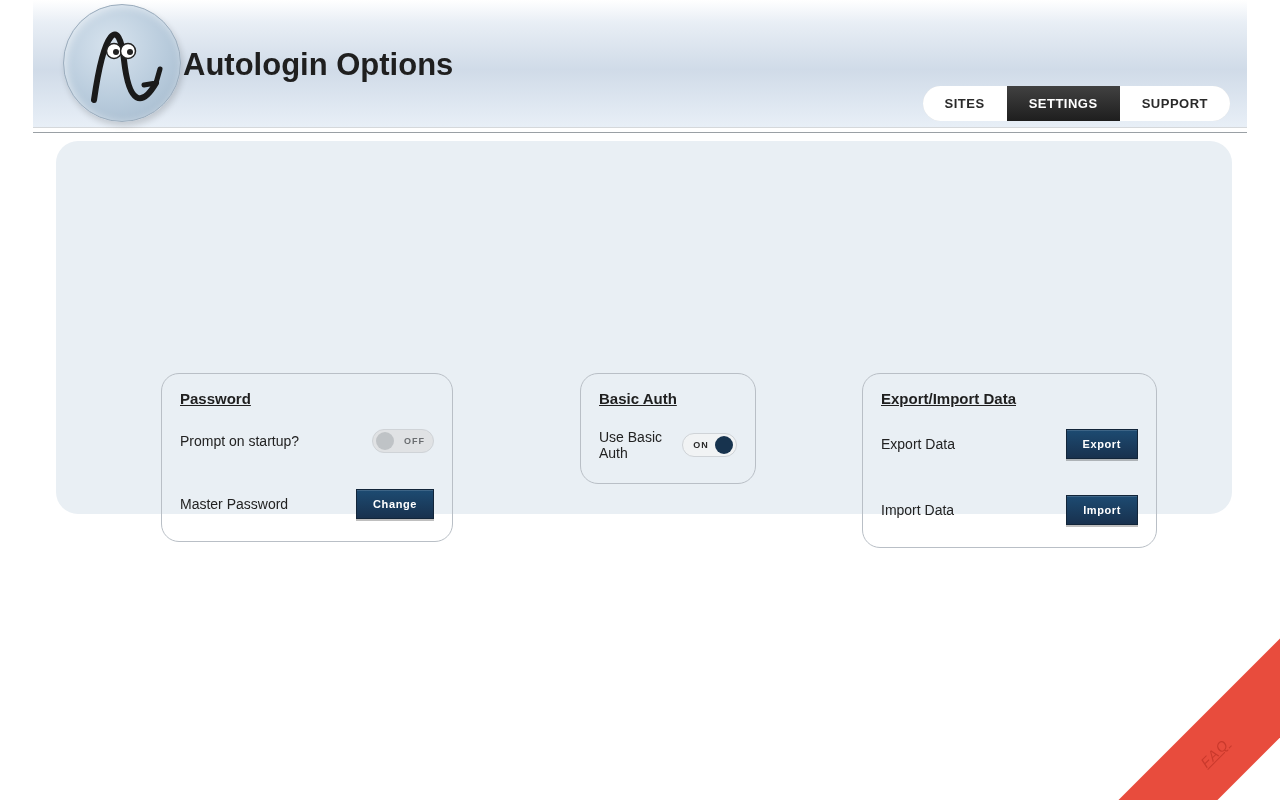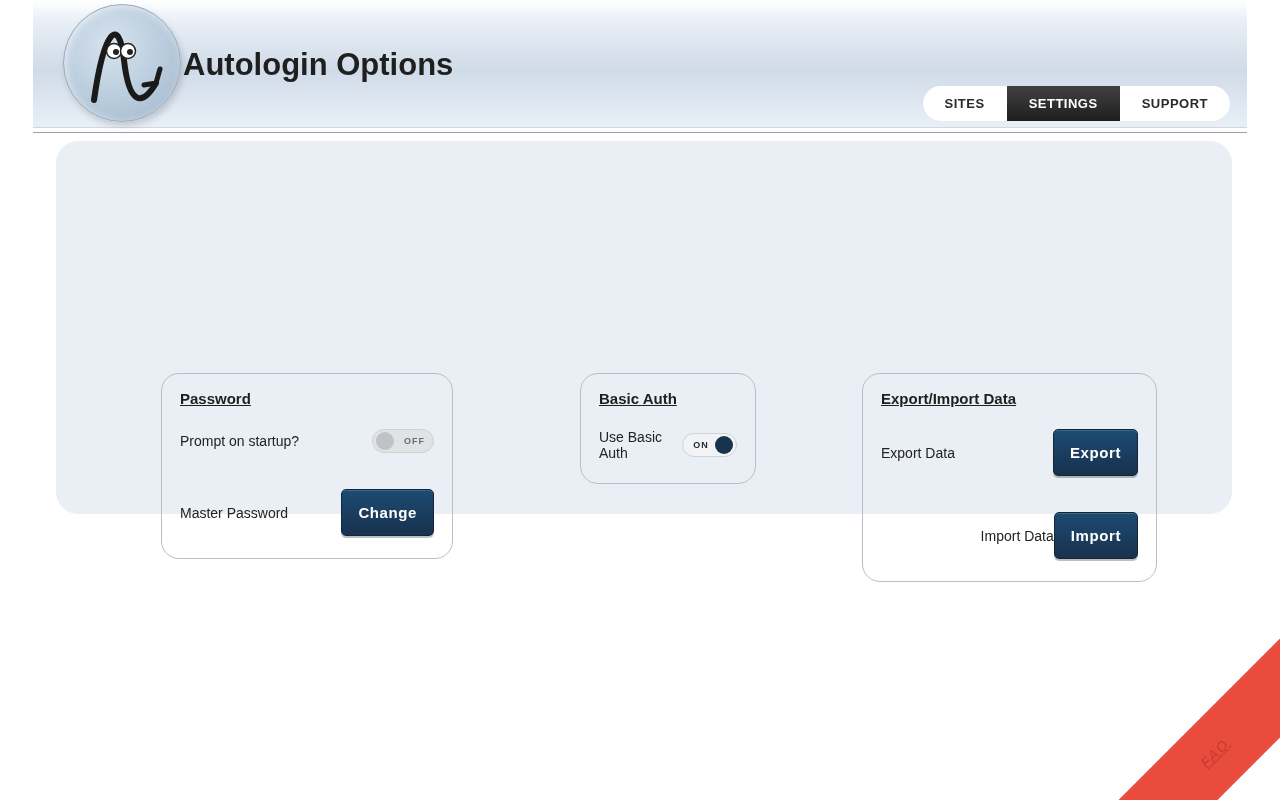--- a/index.html
+++ b/index.html
@@ -101,23 +101,23 @@
     justify-content: space-between;
     margin-bottom: 36px;
     font-size: 14px;
     color: #222;
   }
   .row:last-child { margin-bottom: 0; }
   .btn {
     background: linear-gradient(to bottom, #1d4b72 0%, #18314e 100%);
     color: #fff;
     border: 1px solid #122539;
-    border-radius: 5px;
-    padding: 14px 16px;
-    font-size: 15px;
+    border-radius: 0;
+    padding: 8px 16px;
+    font-size: 11px;
     font-weight: 600;
     letter-spacing: 0.6px;
     cursor: pointer;
     box-shadow: 0 2px 0 rgba(0,0,0,0.25), inset 0 1px 0 rgba(255,255,255,0.15);
   }
   .toggle {
     width: 62px;
     height: 24px;
     border-radius: 14px;
     background: #e0e2e4;
@@ -211,21 +211,21 @@
     </div>
   </div>
 </div>
 
 <div class="card card-data">
   <div class="card-title">Export/Import Data</div>
   <div class="row">
     <span>Export Data</span>
     <button class="btn">Export</button>
   </div>
-  <div class="row" style="margin-bottom:0;justify-content:flex-end;">
+  <div class="row" style="margin-bottom:0;">
     <span>Import Data</span>
     <button class="btn">Import</button>
   </div>
 </div>
 
 <div class="faq-corner">
   <div class="faq-ribbon">
     <span>FAQ</span>
   </div>
 </div>

